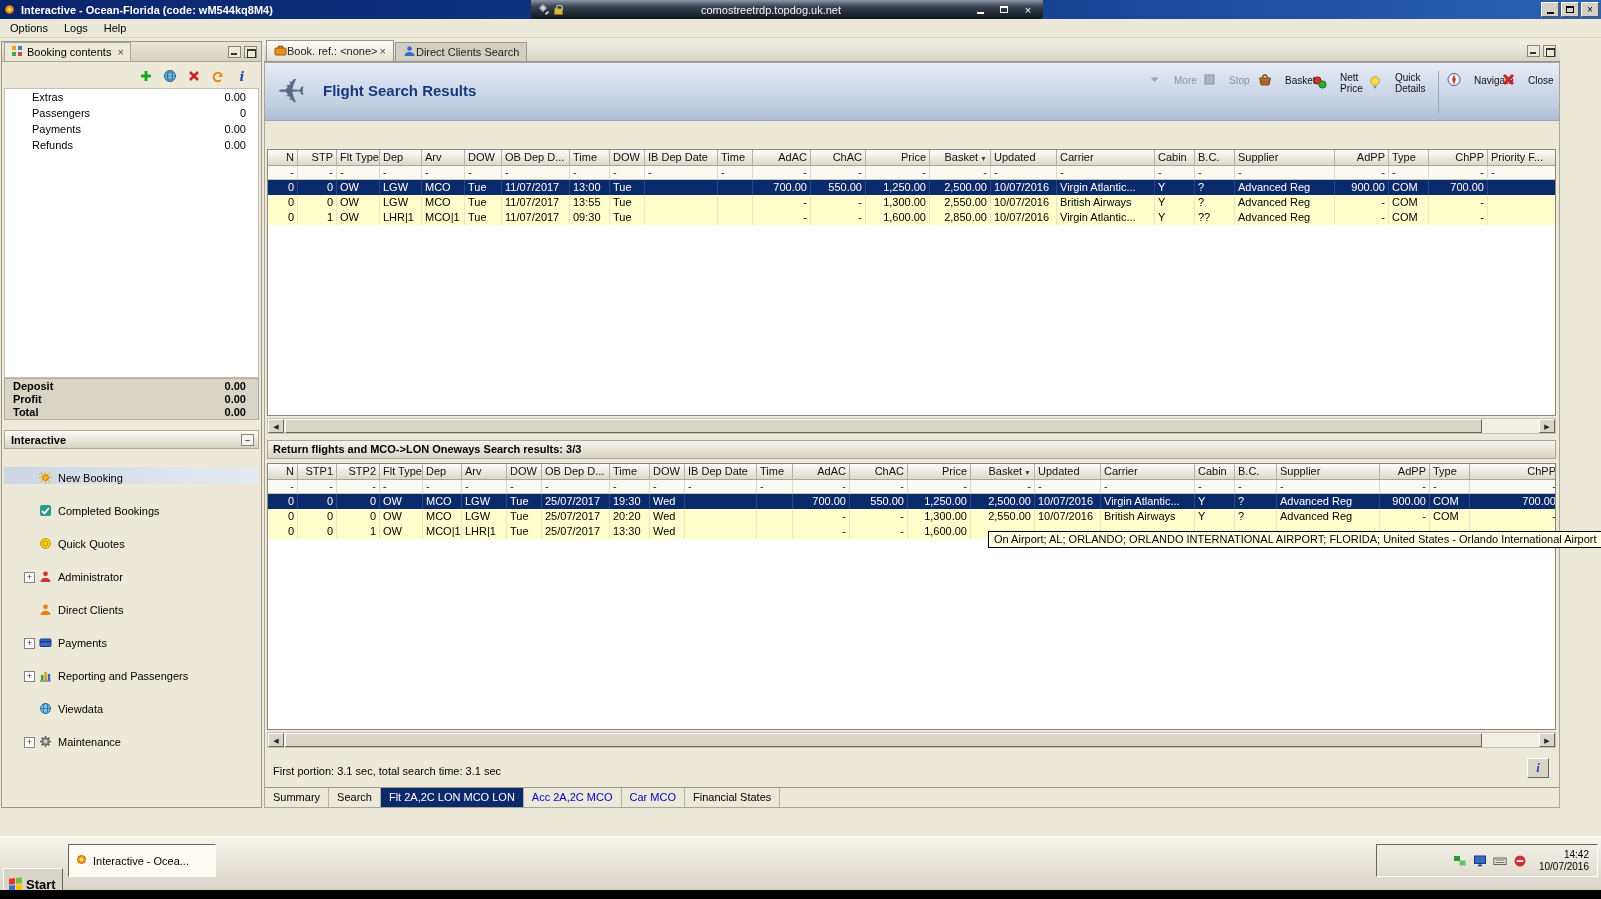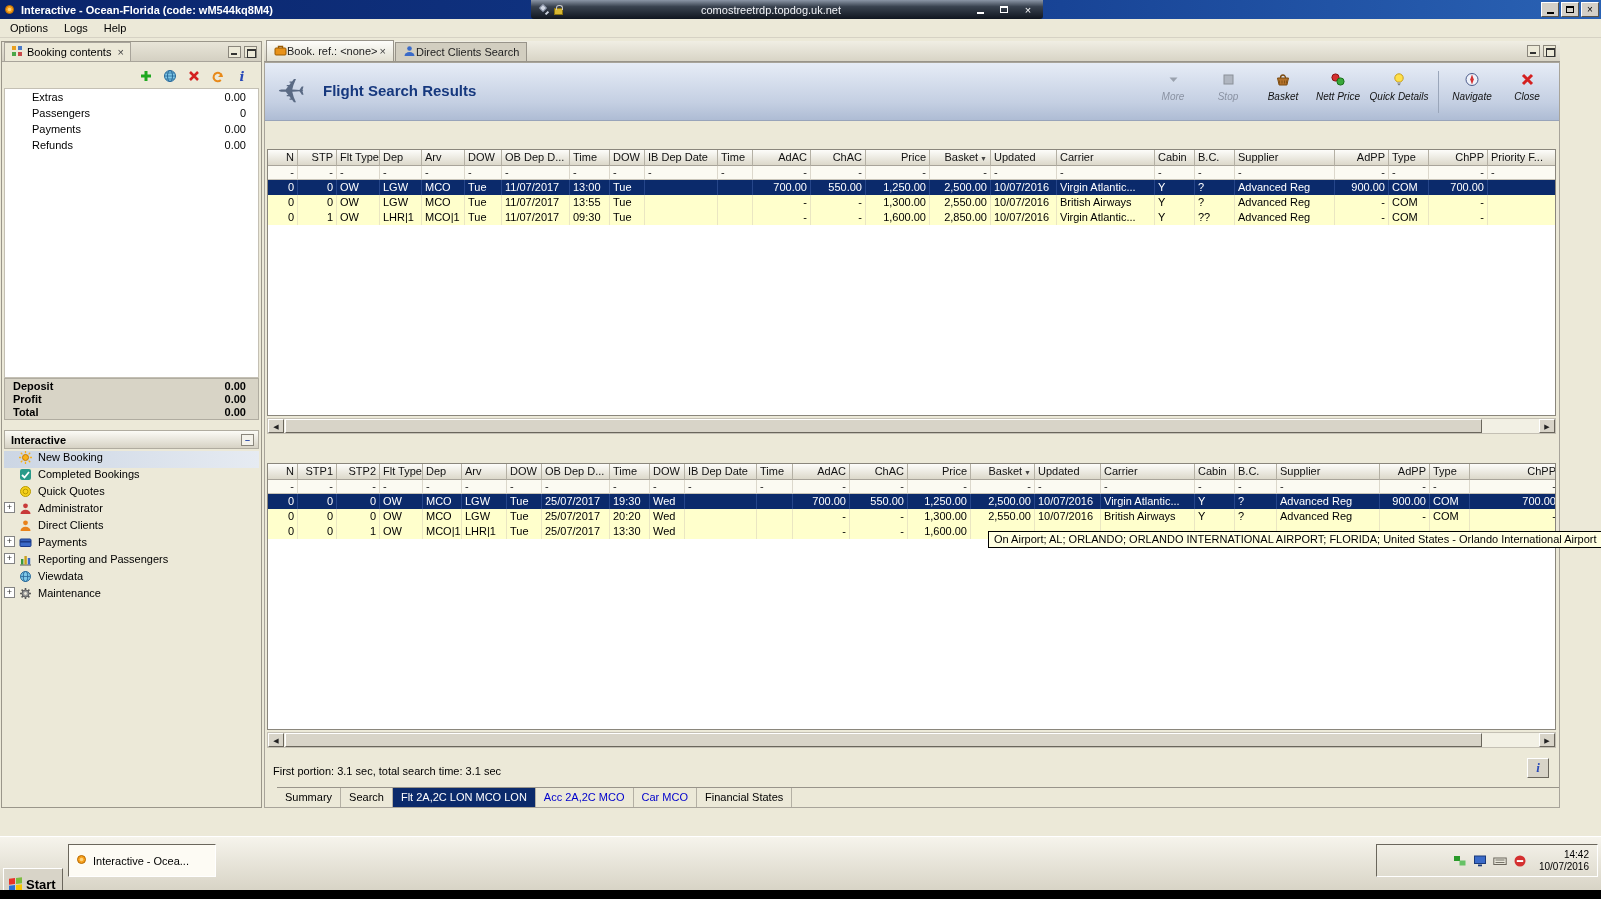--- a/index.html
+++ b/index.html
@@ -63,42 +63,42 @@
   .bc-list { position:absolute; top:46px; left:2px; right:2px; height:290px; background:#fff; border:1px solid #c4c0b4; overflow:hidden; }
   .bc-row { display:flex; justify-content:space-between; height:16px; line-height:16px; padding:0 12px 0 27px; font-size:11px; }
   .bc-summary { position:absolute; top:336px; left:2px; right:2px; height:42px; background:#d8d4c6; border:1px solid #b0aca0; padding-top:1px; }
   .sum-row { display:flex; justify-content:space-between; height:13px; line-height:13px; padding:0 12px 0 8px; font-weight:bold; font-size:11px; }
   .int-header { position:absolute; top:388px; left:2px; right:2px; height:19px;
     background:linear-gradient(#fcfbf6,#d6d2c4); border:1px solid #b0aca0; display:flex; align-items:center;
     padding:0 4px 0 6px; font-weight:bold; font-size:11px; }
   .collapse-btn { margin-left:auto; width:13px; height:12px; border:1px solid #8a867c; background:#f4f2ea;
     font-size:9px; line-height:10px; text-align:center; color:#2a4aa8; }
   .int-tree { position:absolute; top:409px; left:2px; right:2px; bottom:2px; overflow:hidden; }
-  .tree-row { display:flex; align-items:flex-start; height:17px; padding-left:0; font-size:11px; white-space:nowrap; }
+  .tree-row { display:flex; align-items:flex-end; height:17px; padding-left:20px; font-size:11px; white-space:nowrap;margin-top:16px; }
   .tree-row.sel { background:linear-gradient(90deg,#ccd6e4,#e6ebf2); }
   .expander { width:11px; height:11px; border:1px solid #848484; background:#fff; font-size:9px; line-height:9px;
     text-align:center; margin-right:4px; flex:0 0 auto; color:#333; }
   .exp-spacer { width:15px; flex:0 0 auto; }
   .tree-ic { width:15px; height:13px; margin-right:4px; flex:0 0 auto; display:inline-flex; }
 
   
   .main-panel { position:absolute; top:41px; left:264px; width:1296px; height:767px; }
   .main-tabrow { position:relative; height:21px; background:linear-gradient(#f0eee4,#d8d4c6);
     border-bottom:1px solid #98948a; display:flex; align-items:flex-end; padding-left:2px; gap:1px; }
   .mtab { height:19px; display:flex; align-items:center; padding:0 7px; font-size:11px;
     background:#d2cec0; border:1px solid #98948a; border-bottom:none; color:#222; white-space:nowrap; }
   .mtab.sel { height:21px; background:linear-gradient(#fdfdfa,#e2e0d2); }
   .content { position:absolute; top:21px; left:0; right:0; bottom:0; background:#ece9d8; border:1px solid #a8a49a; }
 
   .flight-header { position:absolute; top:0; left:0; right:0; height:58px;
     background:linear-gradient(180deg,#e6ecf6 0%,#c4cfe2 70%,#aebcd4 100%); border-bottom:1px solid #98a4ba; }
   .plane { position:absolute; left:12px; top:8px; font-size:34px; color:#5a6a84; transform:scaleX(-1); }
   .fh-title { position:absolute; left:58px; top:19px; font-size:15px; font-weight:bold; color:#16387e; }
   .fh-buttons { position:absolute; right:6px; top:4px; display:flex; align-items:flex-start; gap:3px; }
-  .fh-btn { width:52px; display:flex; flex-direction:column; align-items:center; gap:2px; padding-top:5px; font-size:10px; color:#111;font-style:italic; }
+  .fh-btn { width:52px; display:flex; flex-direction:row; align-items:center; gap:12px; padding-top:5px; font-size:10px; color:#111; }
   .fh-btn.wide { width:64px; }
   .fh-btn.disabled { color:#8a92a2; }
   .fh-sep { width:1px; height:42px; background:#9aa6ba; margin:4px 4px 0 4px; }
 
   .sec-header { position:absolute; left:2px; right:3px; height:19px;
     background:linear-gradient(#f6f4ec,#d8d4c4); border:1px solid #a8a49a;
     font-weight:bold; font-size:11px; line-height:17px; padding-left:5px; }
   .sh1 { top:64px; } .sh2 { top:377px; }
   .grid { position:absolute; left:2px; right:3px; height:267px; background:#fff; border:1px solid #8a867c; overflow:hidden; }
   .gr1 { top:86px; } .gr2 { top:400px; }
@@ -117,21 +117,21 @@
   .sb-arrow { position:absolute; top:0; width:16px; height:14px; background:#d8d4c8; border:1px solid;
     border-color:#fff #6a665c #6a665c #fff; font-size:7px; line-height:13px; text-align:center; color:#222; }
   .sb-arrow.left { left:0; } .sb-arrow.right { right:0; }
   .sb-thumb { position:absolute; left:17px; top:0; width:93%; height:14px; background:#d8d4c8;
     border:1px solid; border-color:#fff #6a665c #6a665c #fff; }
 
   .search-time { position:absolute; left:8px; top:702px; font-size:11px; }
   .info-btn { position:absolute; right:10px; top:695px; width:22px; height:20px; background:#d8d4c8;
     border:1px solid; border-color:#fff #6a665c #6a665c #fff; text-align:center;
     font-family:"Liberation Serif", serif; font-style:italic; font-weight:bold; font-size:13px; color:#2a4ab8; line-height:18px; }
-  .bottom-tabs { position:absolute; left:12px; right:0; top:724px; height:20px; border-top:1px solid #98948a;
+  .bottom-tabs { position:absolute; left:0; right:0; top:724px; height:20px; border-top:1px solid #98948a;
     display:flex; background:#ece9d8; }
   .btab { padding:0 8px; line-height:19px; font-size:11px; border-right:1px solid #b4b0a4; white-space:nowrap; }
   .btab.sel { background:#0b2a6b; color:#fff; }
   .btab.accent { color:#0000cc; }
 
   
   .tooltip { position:absolute; left:988px; top:531px; height:17px; z-index:20; background:#ffffe1;
     border:1px solid #000; font-size:11px; line-height:15px; padding:0 5px; white-space:nowrap; }
 
   
@@ -593,20 +593,23 @@
             <div class="tcell a-r" style="width: 59px;">-</div>
             <div class="tcell a-l" style="width: 84px;"></div>
           </div>
         </div>
       <div class="hscroll hs1">
         <span class="sb-arrow left">◀</span>
         <span class="sb-thumb"></span>
         <span class="sb-arrow right">▶</span>
       </div>
 
+      <div class="sec-header sh2">
+        <span>Return flights and MCO-&gt;LON Oneways Search results: 3/3</span>
+      </div>
       <div class="grid gr2" id="grid-inbound">
           <div class="trow thead">
             <div class="tcell a-r" style="width: 30px;">N</div>
             <div class="tcell a-r" style="width: 39px;">STP1</div>
             <div class="tcell a-r" style="width: 43px;">STP2</div>
             <div class="tcell a-l" style="width: 43px;">Flt Type</div>
             <div class="tcell a-l" style="width: 39px;">Dep</div>
             <div class="tcell a-l" style="width: 45px;">Arv</div>
             <div class="tcell a-l" style="width: 35px;">DOW</div>
             <div class="tcell a-l" style="width: 68px;">OB Dep D...</div>

